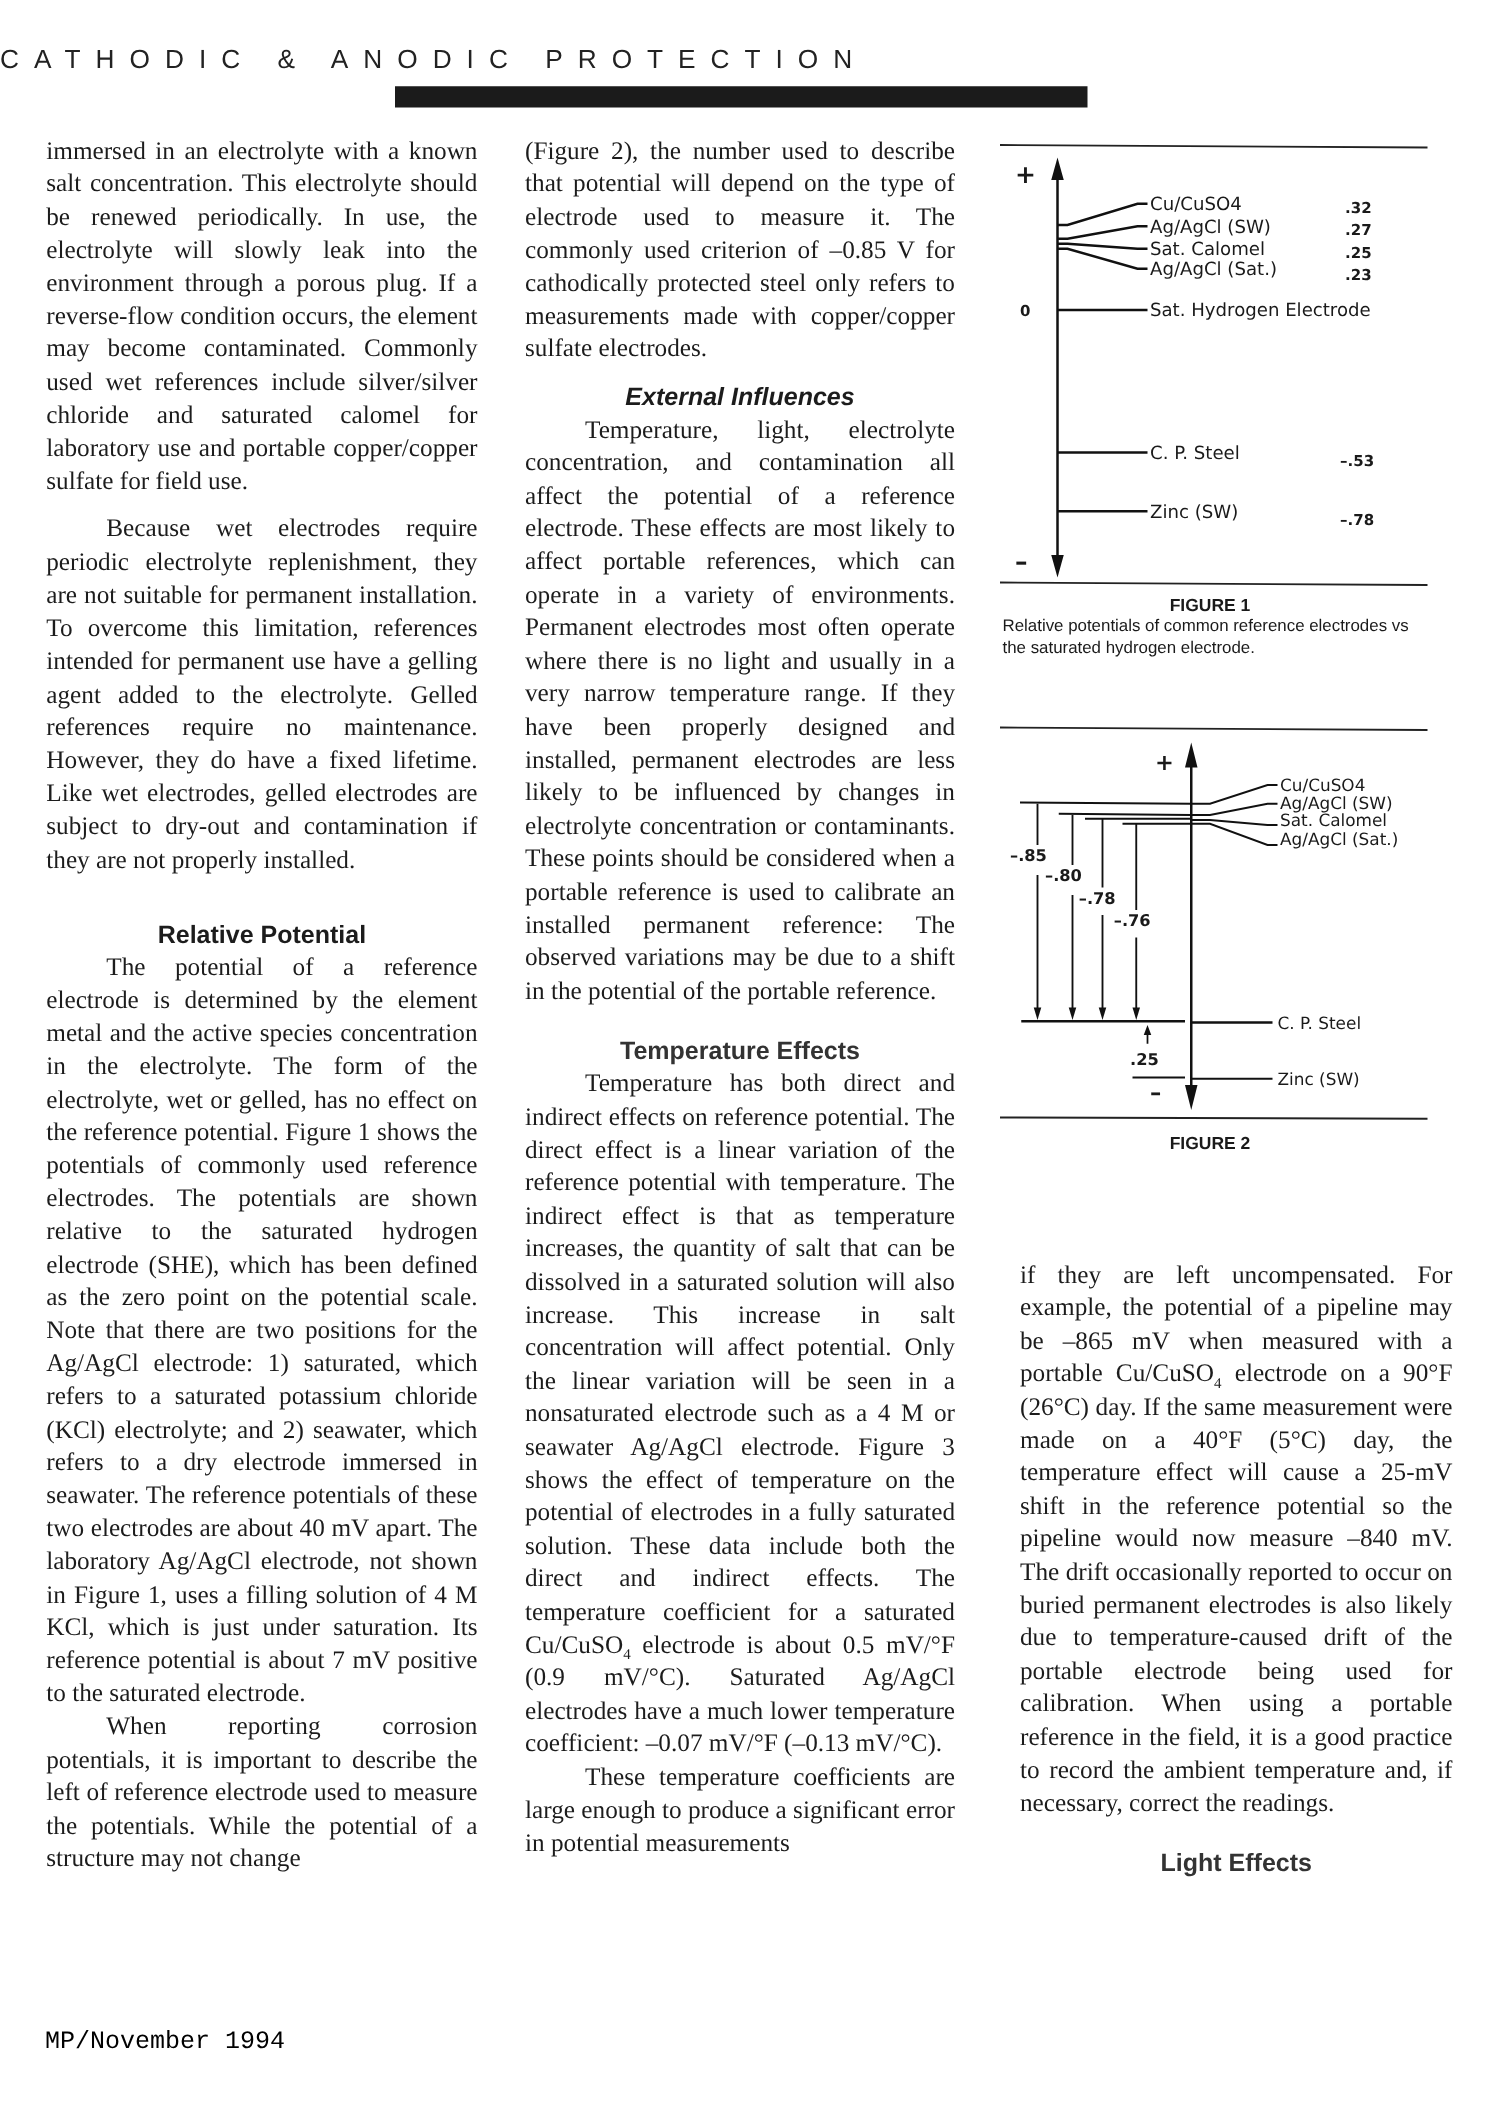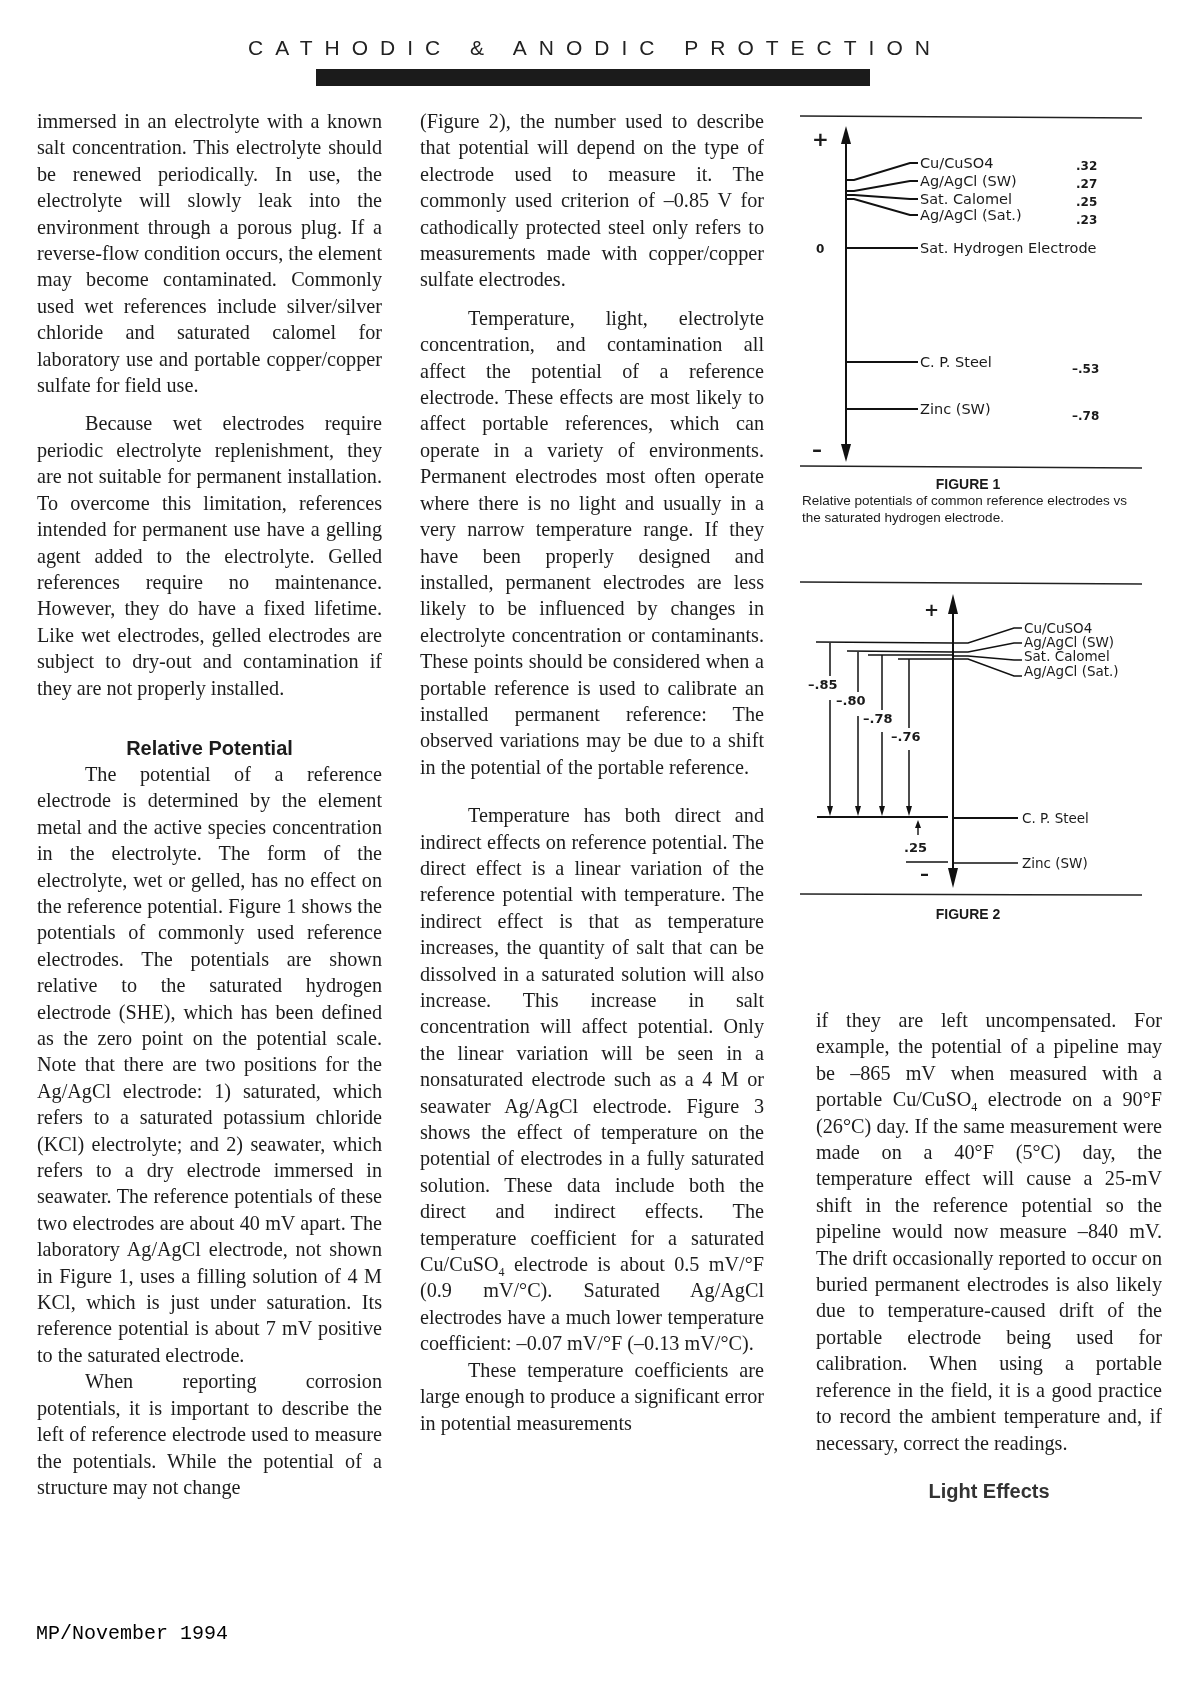--- a/index.html
+++ b/index.html
@@ -1,17 +1,17 @@
 <!DOCTYPE html>
 <html><head>
 <meta charset="utf-8">
 <style>
   html,body{margin:0;padding:0;background:#fff;}
   body{width:1190px;height:1684px;position:relative;overflow:hidden;color:#1a1a1a;}
-  .running-head{position:absolute;left:0;top:36px;width:1190px;text-align:center;
+  .running-head{position:absolute;left:0;top:36px;width:1190px;
     font-family:"Liberation Sans",sans-serif;font-size:21px;letter-spacing:12px;color:#222;}
   .head-bar{position:absolute;left:316px;top:69px;width:554px;height:17px;background:#1b1b1b;}
   .col{position:absolute;font-family:"Liberation Serif",serif;font-size:20.2px;line-height:26.4px;
     text-align:justify;color:#1c1c1c;}
   .col p{margin:0;}
   .col p.indent{text-indent:48px;}
   .col1{left:37px;top:108px;width:345px;}
   .col2{left:420px;top:108px;width:344px;}
   .col3{left:800px;top:1007px;width:346px;margin-left:16px;}
   .h-bold{font-family:"Liberation Sans",sans-serif;font-weight:bold;font-size:20px;text-align:center;
@@ -45,22 +45,24 @@
   <div class="gap"></div>
   <div class="gap-s"></div>
   <h3 class="h-bold">Relative Potential</h3>
   <p class="indent">The potential of a reference electrode is determined by the element metal and the active species concentration in the electrolyte. The form of the electrolyte, wet or gelled, has no effect on the reference potential. Figure 1 shows the potentials of commonly used reference electrodes. The potentials are shown relative to the saturated hydrogen electrode (SHE), which has been defined as the zero point on the potential scale. Note that there are two positions for the Ag/AgCl electrode: 1) saturated, which refers to a saturated potassium chloride (KCl) electrolyte; and 2) seawater, which refers to a dry electrode immersed in seawater. The reference potentials of these two electrodes are about 40 mV apart. The laboratory Ag/AgCl electrode, not shown in Figure 1, uses a filling solution of 4 M KCl, which is just under saturation. Its reference potential is about 7 mV positive to the saturated electrode.</p>
   <p class="indent">When reporting corrosion potentials, it is important to describe the left of reference electrode used to measure the potentials. While the potential of a structure may not change</p>
 </div>
 
 <div class="col col2">
   <p>(Figure 2), the number used to describe that potential will depend on the type of electrode used to measure it. The commonly used criterion of –0.85 V for cathodically protected steel only refers to measurements made with copper/copper sulfate electrodes.</p>
   <div class="gap-s"></div>
+  <h3 class="h-bold-italic">External Influences</h3>
   <p class="indent">Temperature, light, electrolyte concentration, and contamination all affect the potential of a reference electrode. These effects are most likely to affect portable references, which can operate in a variety of environments. Permanent electrodes most often operate where there is no light and usually in a very narrow temperature range. If they have been properly designed and installed, permanent electrodes are less likely to be influenced by changes in electrolyte concentration or contaminants. These points should be considered when a portable reference is used to calibrate an installed permanent reference: The observed variations may be due to a shift in the potential of the portable reference.</p>
   <div class="gap"></div>
+  <h3 class="h-light">Temperature Effects</h3>
   <p class="indent"><span>Temperature has both direct and indirect effects on reference potential. The direct effect is a linear variation of the reference potential with temperature. The indirect effect is that as temperature increases, the quantity of salt that can be dissolved in a saturated solution will also increase. This increase in salt concentration will affect potential. Only the linear variation will be seen in a nonsaturated electrode such as a 4 M or seawater Ag/AgCl electrode. Figure 3 shows the effect of temperature on the potential of electrodes in a fully saturated solution. These data include both the direct and indirect effects. The temperature coefficient for a saturated Cu/CuSO</span><sub>4</sub><span> electrode is about 0.5 mV/°F (0.9 mV/°C). Saturated Ag/AgCl electrodes have a much lower temperature coefficient: –0.07 mV/°F (–0.13 mV/°C).</span></p>
   <p class="indent">These temperature coefficients are large enough to produce a significant error in potential measurements</p>
 </div>
 
 <div class="figure fig1 fig">
   <svg width="356" height="360" viewBox="0 0 356 360">
     <line x1="10" y1="6" x2="352" y2="8" stroke="#222" stroke-width="1.5"></line>
 
     <line x1="56" y1="22" x2="56" y2="340" stroke="#111" stroke-width="2"></line>
     <polygon points="56,16 51,34 61,34" fill="#111"></polygon>

